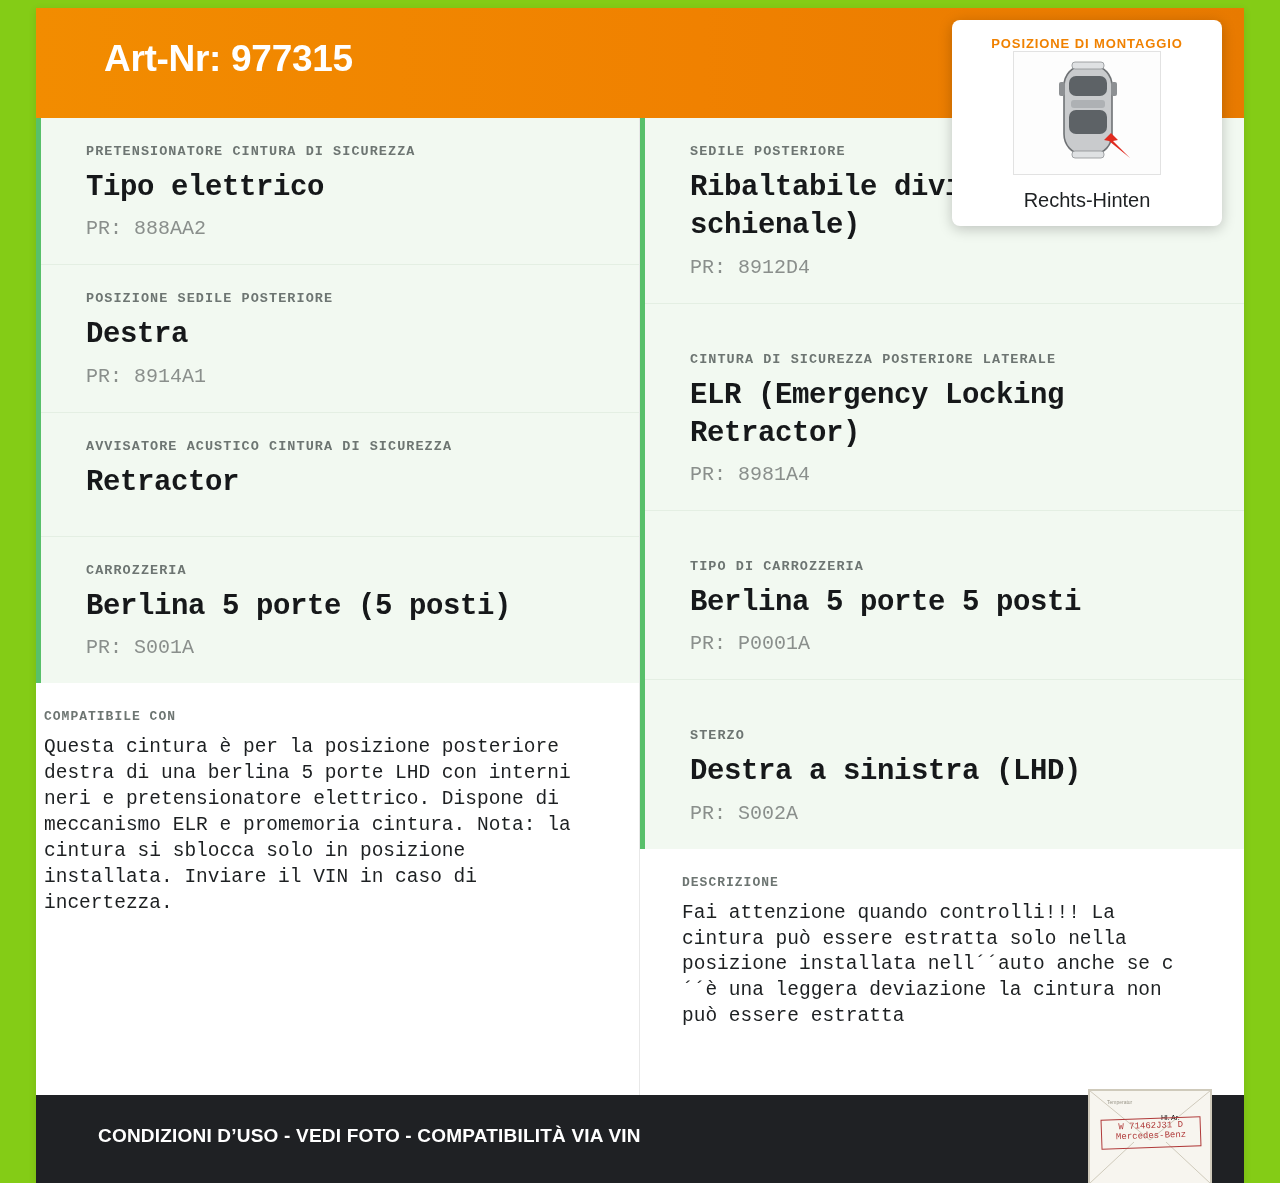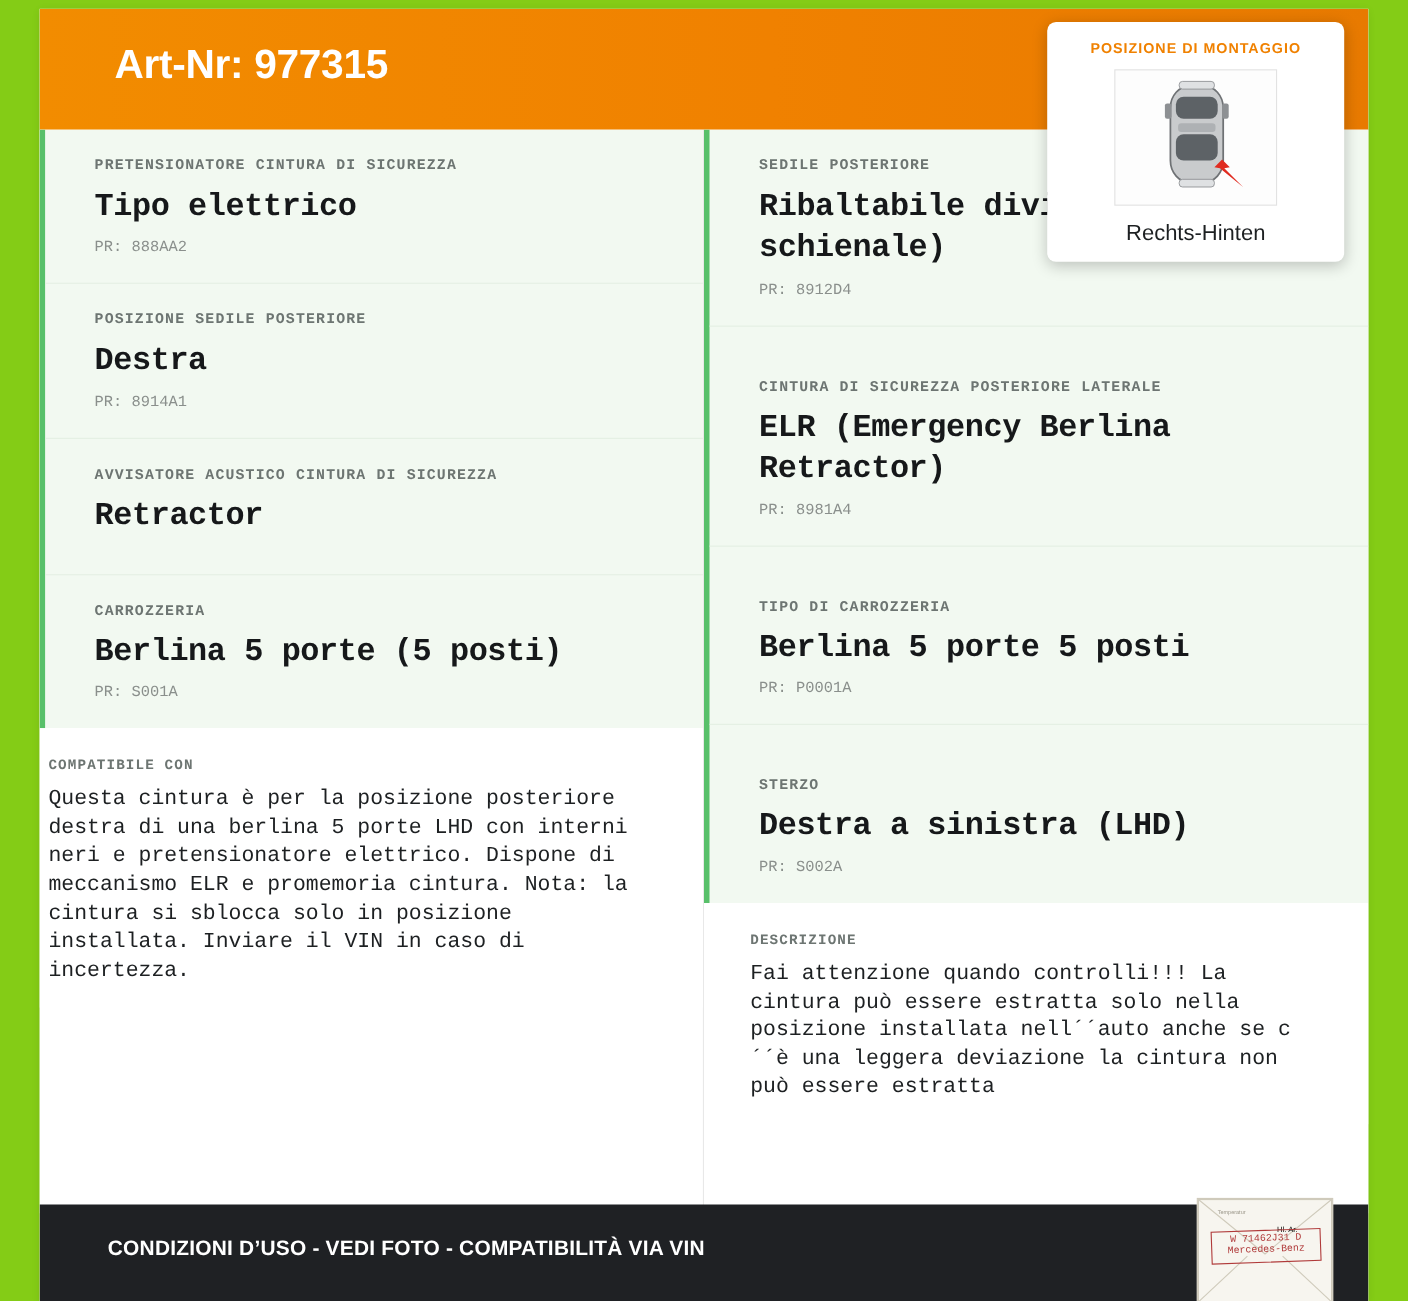--- a/index.html
+++ b/index.html
@@ -80,21 +80,21 @@
   .spec-value {
     color: #16181a;
     font-size: 29px;
     font-weight: bold;
     line-height: 1.32;
     letter-spacing: -0.4px;
     margin-bottom: 10px;
   }
   .spec-pr {
     color: #8a8f8c;
-    font-size: 14px;
+    font-size: 20px;
   }
 
   .note {
     background: #ffffff;
     padding: 26px 45px 20px 24px;
   }
   .note-left { padding-left: 8px; }
   .note-right { padding-left: 42px; }
   .note-label {
     color: #6d7572;
@@ -125,21 +125,20 @@
     padding: 16px 12px 14px 12px;
     text-align: center;
     z-index: 20;
   }
   .mount-title {
     color: #f08100;
     font-size: 13px;
     font-weight: bold;
     letter-spacing: 0.9px;
     text-transform: uppercase;
-    margin-bottom: 12px;
   }
   .mount-figure {
     width: 148px;
     height: 124px;
     margin: 0 auto;
     border: 1px solid #e2e2e2;
     background: #fdfdfd;
     position: relative;
   }
   .mount-caption {
@@ -242,21 +241,21 @@
         <div class="spec-group">
 
           <div class="spec">
             <div class="spec-label">SEDILE POSTERIORE</div>
             <div class="spec-value">Ribaltabile diviso (sedile + schienale)</div>
             <div class="spec-pr">PR: 8912D4</div>
           </div>
 
           <div class="spec pad-top-sm">
             <div class="spec-label">CINTURA DI SICUREZZA POSTERIORE LATERALE</div>
-            <div class="spec-value">ELR (Emergency Berlina Retractor)</div>
+            <div class="spec-value">ELR (Emergency Locking Retractor)</div>
             <div class="spec-pr">PR: 8981A4</div>
           </div>
 
           <div class="spec pad-top-sm">
             <div class="spec-label">TIPO DI CARROZZERIA</div>
             <div class="spec-value">Berlina 5 porte 5 posti</div>
             <div class="spec-pr">PR: P0001A</div>
           </div>
 
           <div class="spec pad-top-sm">

